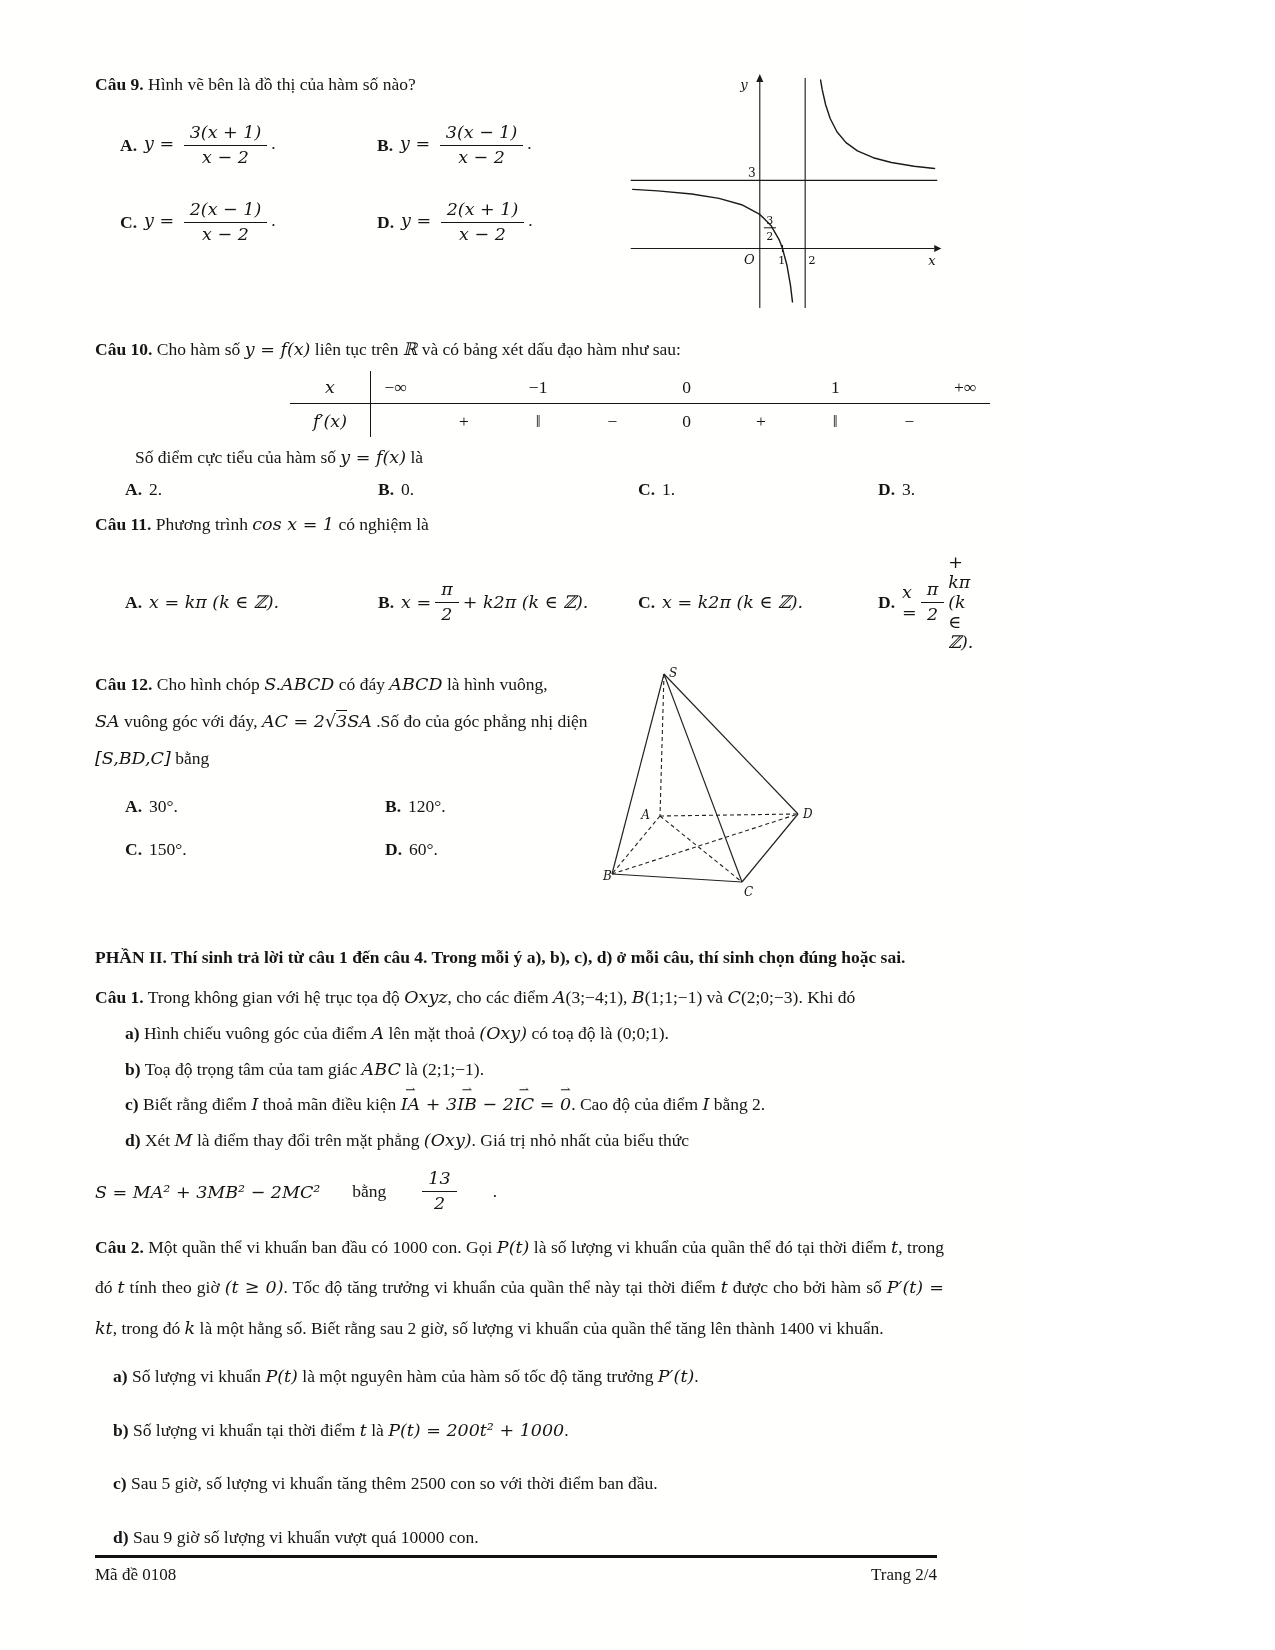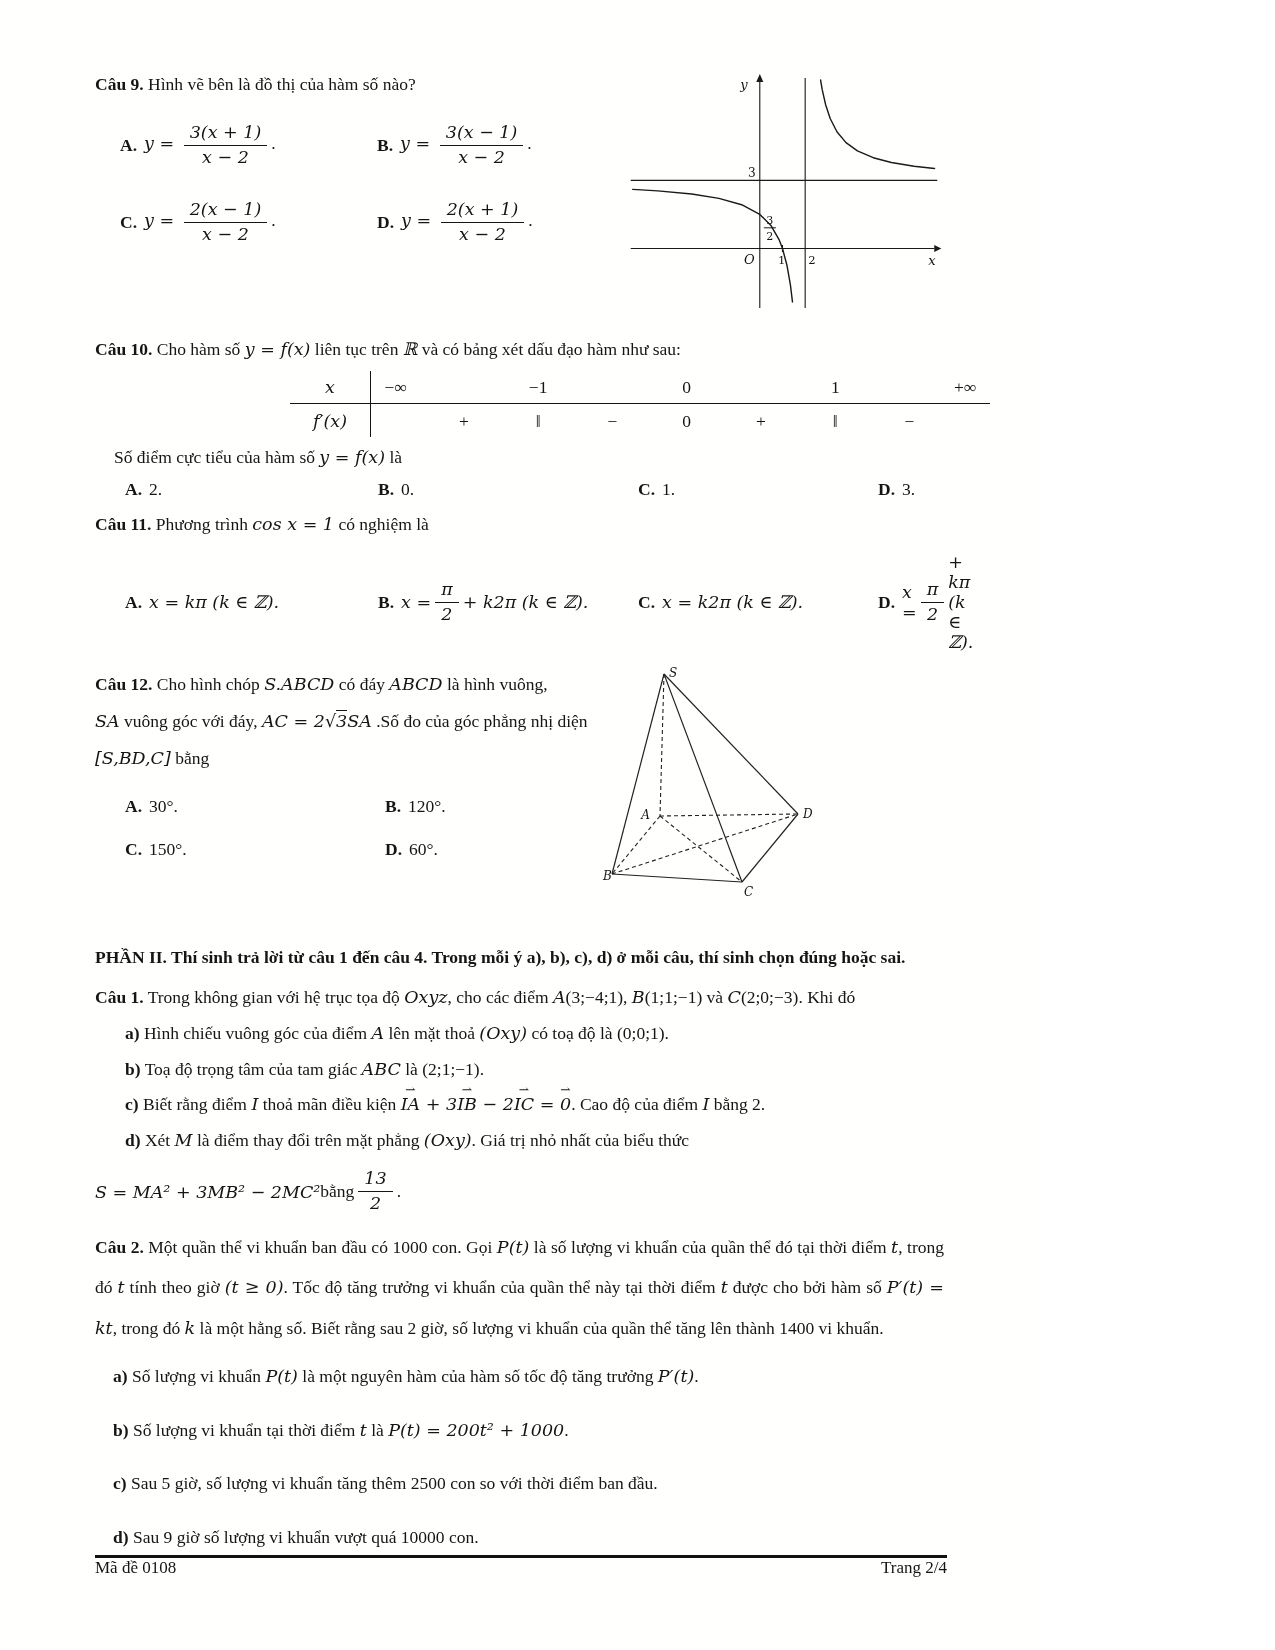--- a/index.html
+++ b/index.html
@@ -45,26 +45,26 @@
 
   
   .q12-row { display:flex; }
   .q12-left { flex:1; max-width:740px; }
   .q12-stem { line-height:2.1; }
   .fig-box { width:212px; margin:0 130px 0 0; }
 
   .part2-head { font-weight:700; line-height:1.55; margin-top:38px; }
   .p2-stem { line-height:1.9; }
   .p2-item { line-height:1.8; margin:4px 0 4px 30px; }
-  .formula-line { display:flex; align-items:center; margin:12px 0 10px 0; }
+  .formula-line { display:flex; align-items:center; margin:12px 0 10px 0;gap:32px; }
 
   .q2-stem { line-height:2.3; text-align:justify; }
   .q2-item { margin:0 0 24px 18px; line-height:1.7; }
 
-  .footer { position:absolute; left:95px; right:85px; top:1555px; border-top:3px solid #111; display:flex; justify-content:space-between; font-size:17px; }
+  .footer { position:absolute; left:95px; right:95px; top:1555px; border-top:3px solid #111; padding-top:7px; display:flex; justify-content:space-between; font-size:17px; }
 
   section { display:block; }
   .sec-q9  { margin-bottom:18px; }
   .sec-q10 { margin-bottom:10px; }
   .sec-q11 { margin-bottom:14px; }
   .sec-q12 { margin-top:8px; }
   .sec-p2q1 { margin-top:10px; }
   .sec-p2q2 { margin-top:12px; }
 </style>
 </head>
@@ -163,21 +163,21 @@
           <span style="left:15%">+</span>
           <span style="left:27%">‖</span>
           <span style="left:39%">−</span>
           <span style="left:51%">0</span>
           <span style="left:63%">+</span>
           <span style="left:75%">‖</span>
           <span style="left:87%">−</span>
         </div>
       </div>
     </div>
-    <p class="stem" style="margin-left:19px"><span>Số điểm cực tiểu của hàm số </span><span class="m">y = f(x)</span><span> là</span></p>
+    <p class="stem" style="margin-left:40px"><span>Số điểm cực tiểu của hàm số </span><span class="m">y = f(x)</span><span> là</span></p>
     <div class="opt-row4">
       <div class="opt">
           <b class="okey">A.</b>
           <span><span>2.</span></span>
         </div>
       <div class="opt">
           <b class="okey">B.</b>
           <span><span>0.</span></span>
         </div>
       <div class="opt">

